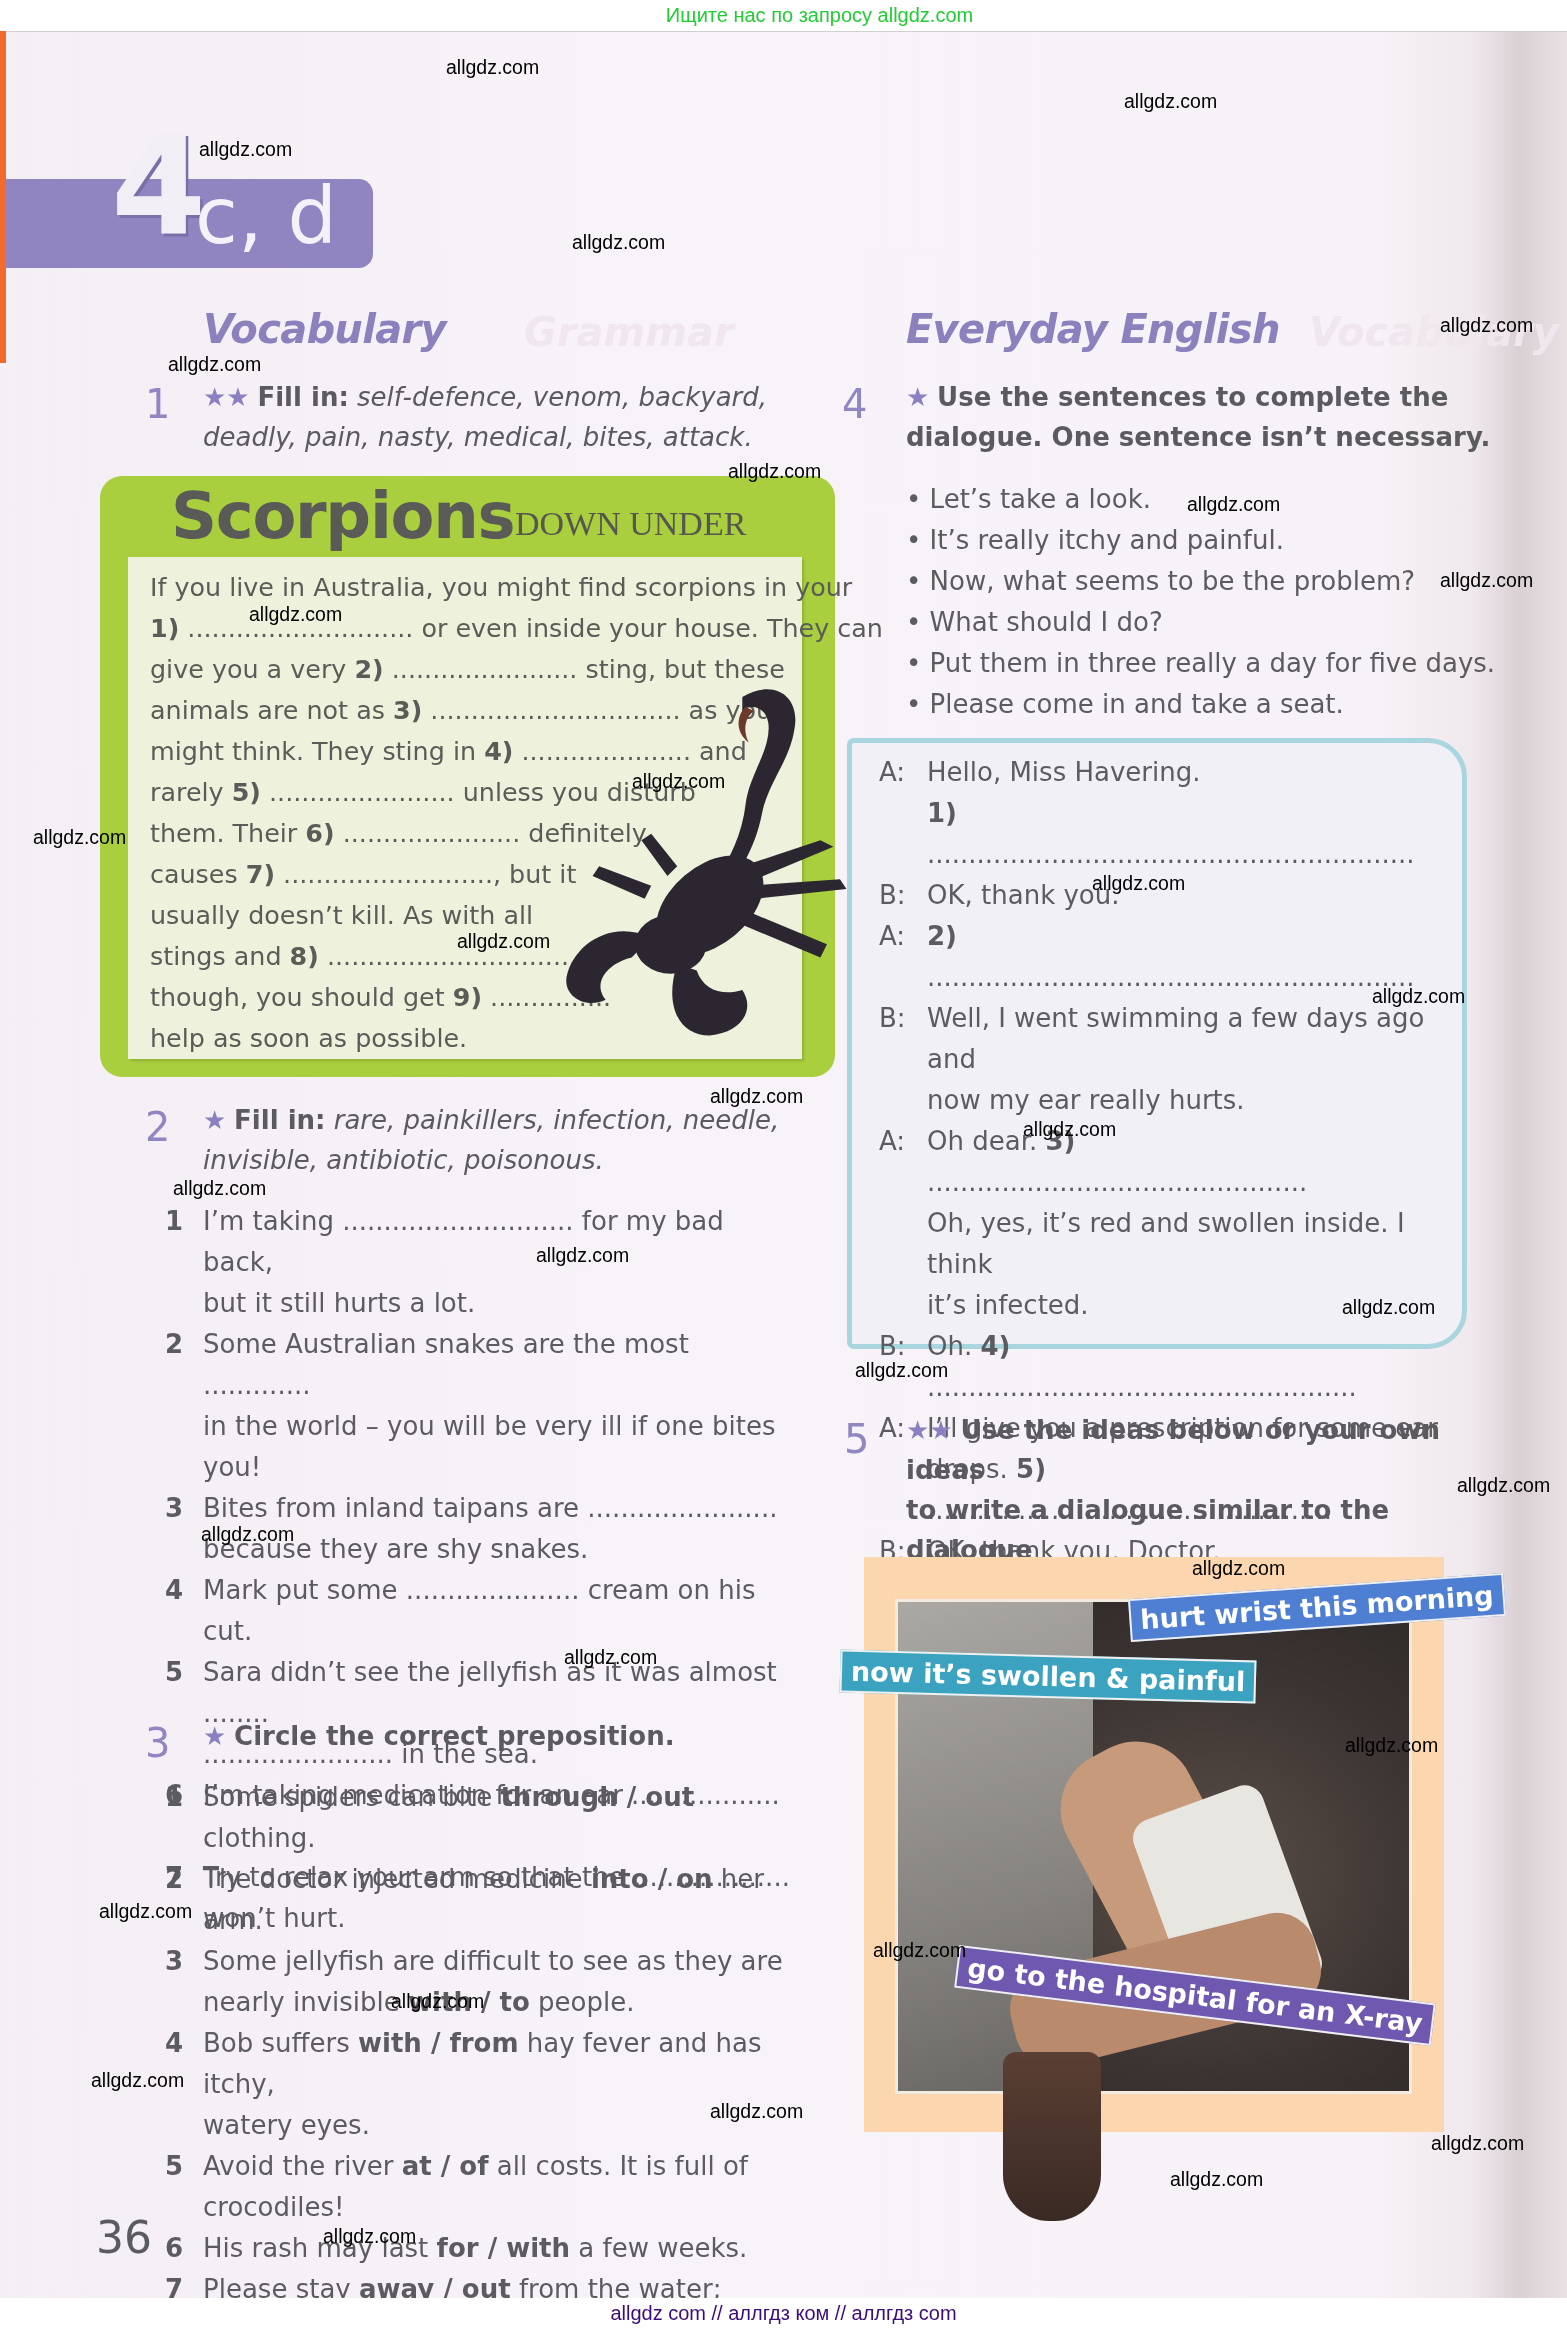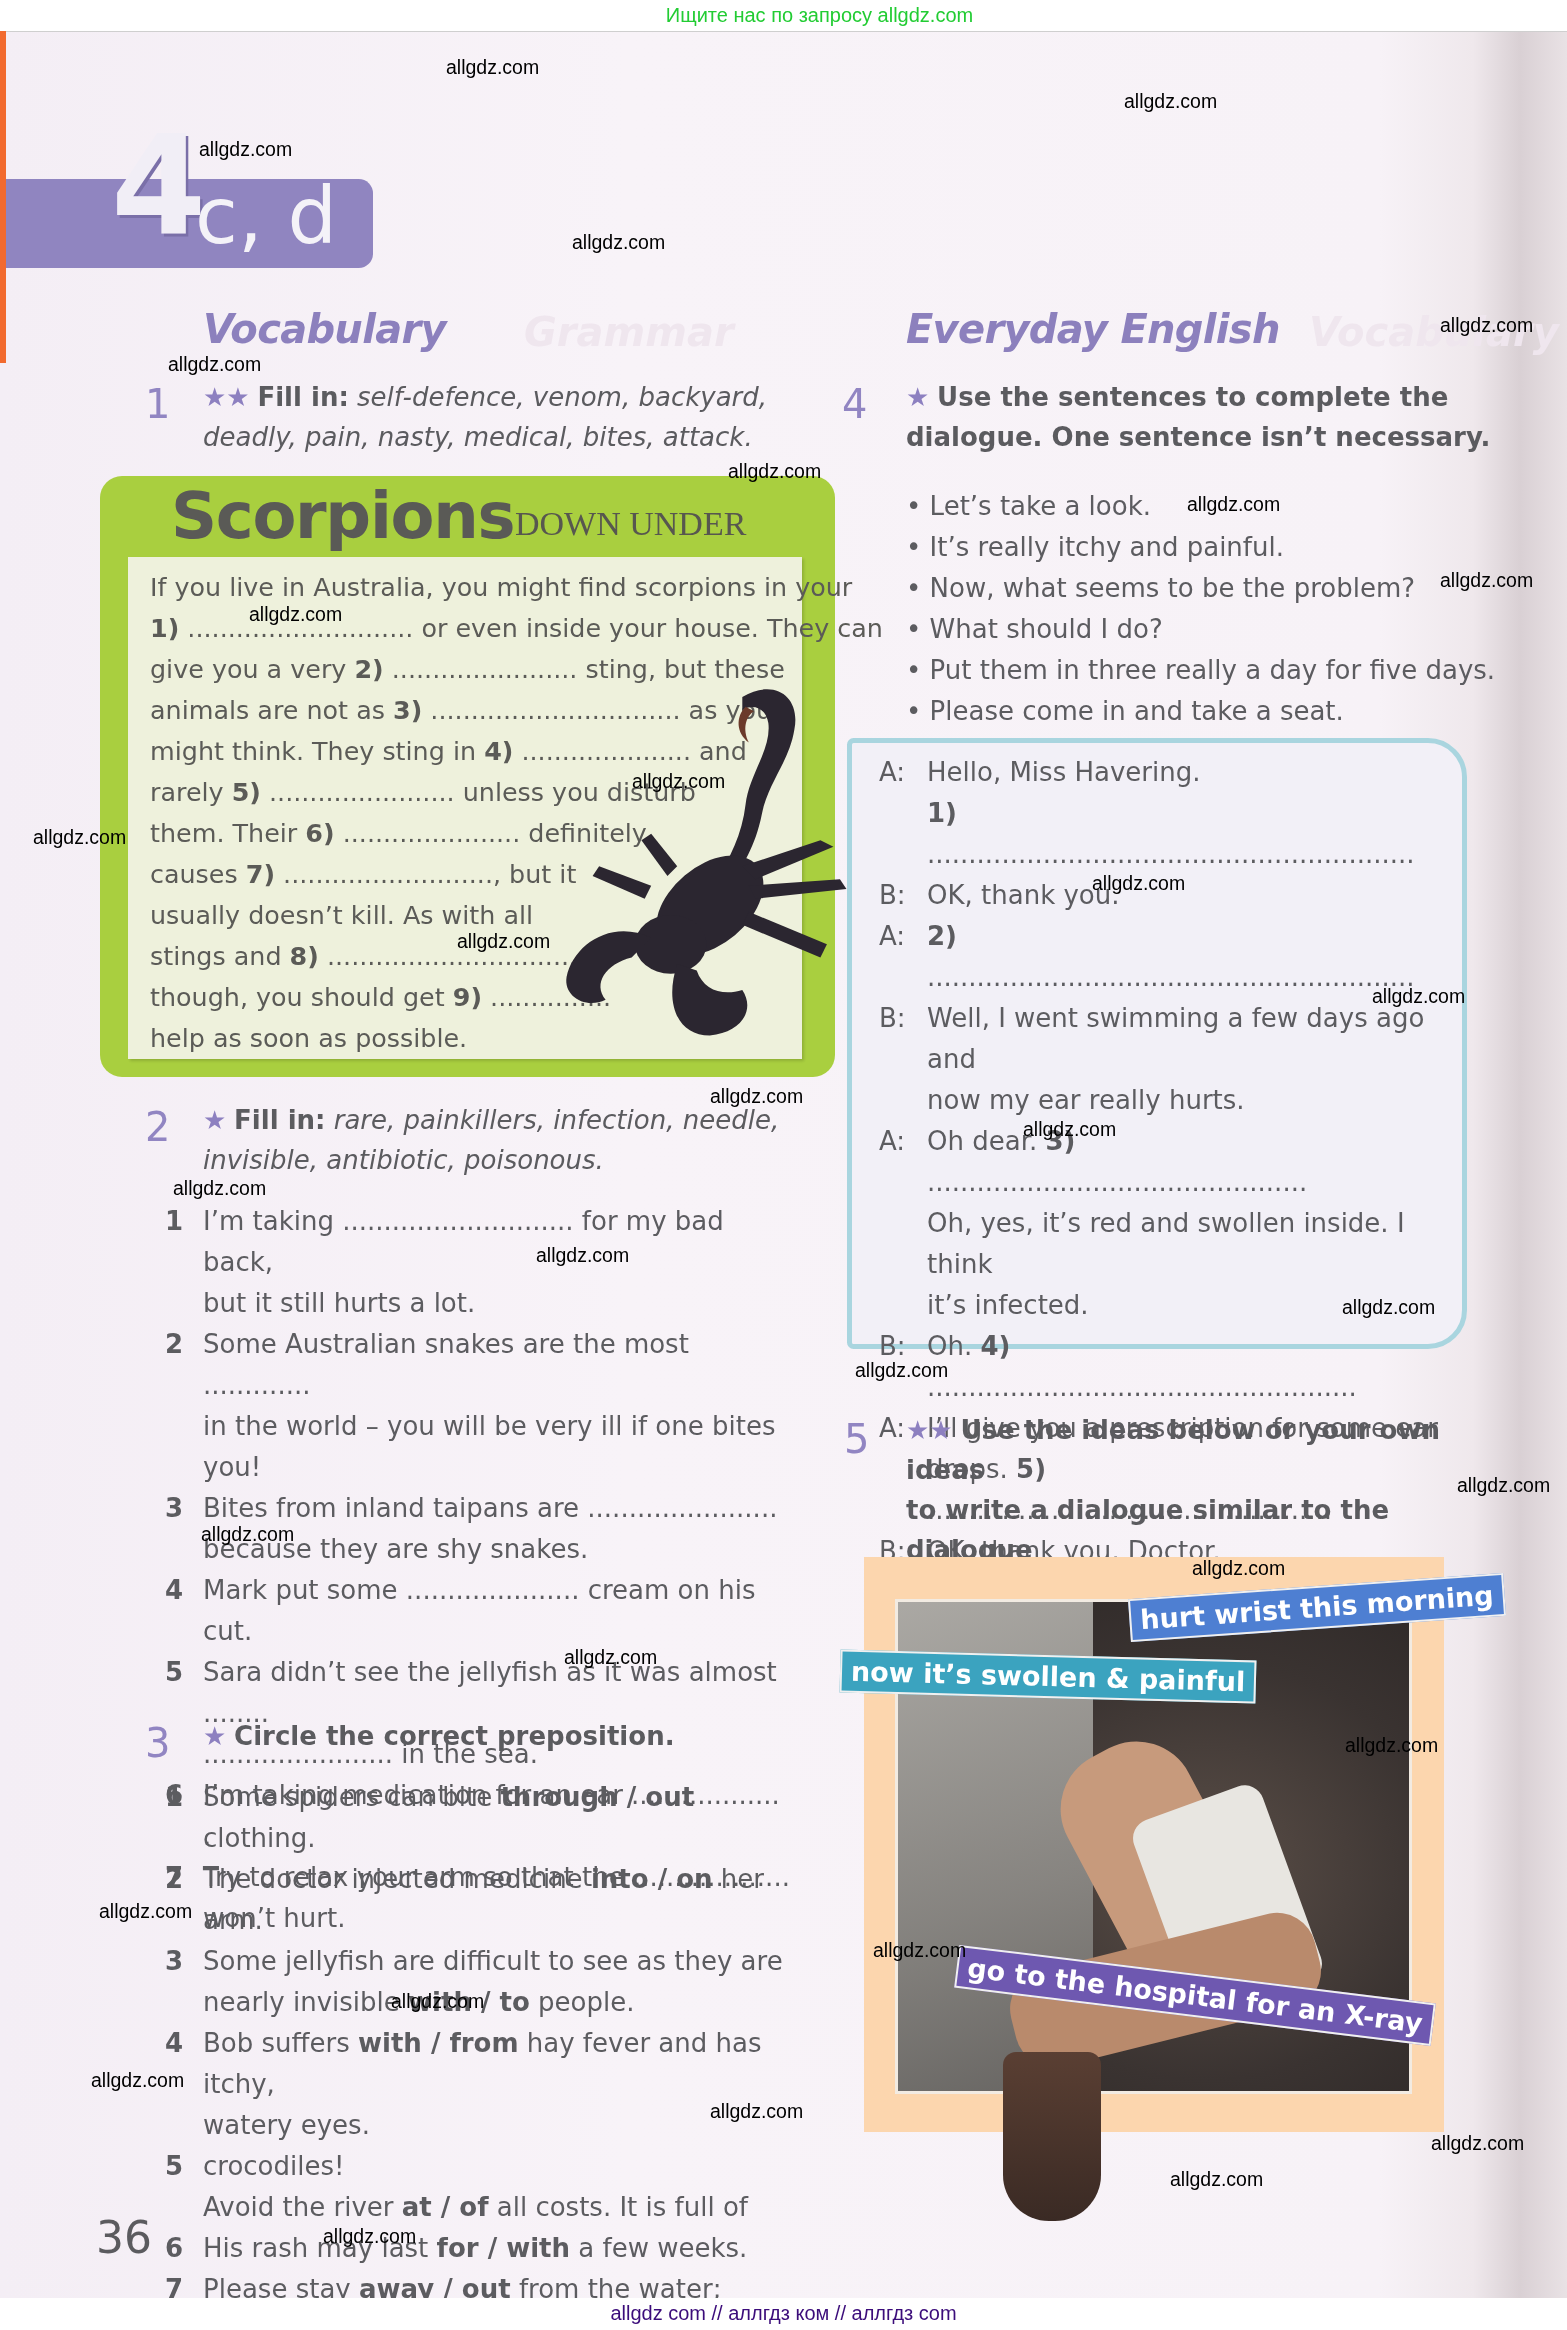--- a/index.html
+++ b/index.html
@@ -79,21 +79,21 @@
   }
   .scorp-line { white-space:nowrap; }
   .scorp-line b { font-weight:bold; }
   .scorpion {
     position:absolute; left:547px; top:671px; width:306px; height:371px;
   }
   .list { position:absolute; font-size:26px; line-height:41px; color:#5c5c60; font-family:"DejaVu Sans", sans-serif; }
   .list .row { position:relative; padding-left:38px; }
   .list .row .n { position:absolute; left:0; top:0; font-weight:bold; color:#5c5c60; }
   .list .row b { font-weight:bold; }
-  .bullets { position:absolute; left:906px; top:479px; font-size:26px; line-height:41px; color:#5c5c60; font-family:"DejaVu Sans", sans-serif;margin-top:7px; }
+  .bullets { position:absolute; left:906px; top:479px; font-size:26px; line-height:41px; color:#5c5c60; font-family:"DejaVu Sans", sans-serif; }
   .dialogue-box {
     position:absolute; left:847px; top:738px; width:620px; height:611px;
     border:5.9px solid #a9d5df; border-radius:6.5px 39px 39px 6.5px;
     background:#f2f0f7; box-sizing:border-box;
   }
   .dialogue { position:absolute; left:879px; top:752px; width:560px; font-size:26px; line-height:41px; color:#5c5c60; font-family:"DejaVu Sans", sans-serif; }
   .dlg-row { position:relative; padding-left:48px; }
   .dlg-row .sp { position:absolute; left:0; top:0; }
   .dlg-row b { font-weight:bold; }
   .photo-frame {
@@ -237,22 +237,22 @@
       <div><span>Some jellyfish are difficult to see as they are</span></div>
       <div><span>nearly invisible </span><b>with / to</b><span> people.</span></div>
     </div>
     <div class="row">
       <span class="n">4</span>
       <div><span>Bob suffers </span><b>with / from</b><span> hay fever and has itchy,</span></div>
       <div><span>watery eyes.</span></div>
     </div>
     <div class="row">
       <span class="n">5</span>
+      <div><span>Avoid the river </span><b>at / of</b><span> all costs. It is full of</span></div>
       <div><span>crocodiles!</span></div>
-      <div><span>Avoid the river </span><b>at / of</b><span> all costs. It is full of</span></div>
     </div>
     <div class="row">
       <span class="n">6</span>
       <div><span>His rash may last </span><b>for / with</b><span> a few weeks.</span></div>
     </div>
     <div class="row">
       <span class="n">7</span>
       <div><span>Please stay </span><b>away / out</b><span> from the water; there are</span></div>
     </div>
   </div>

